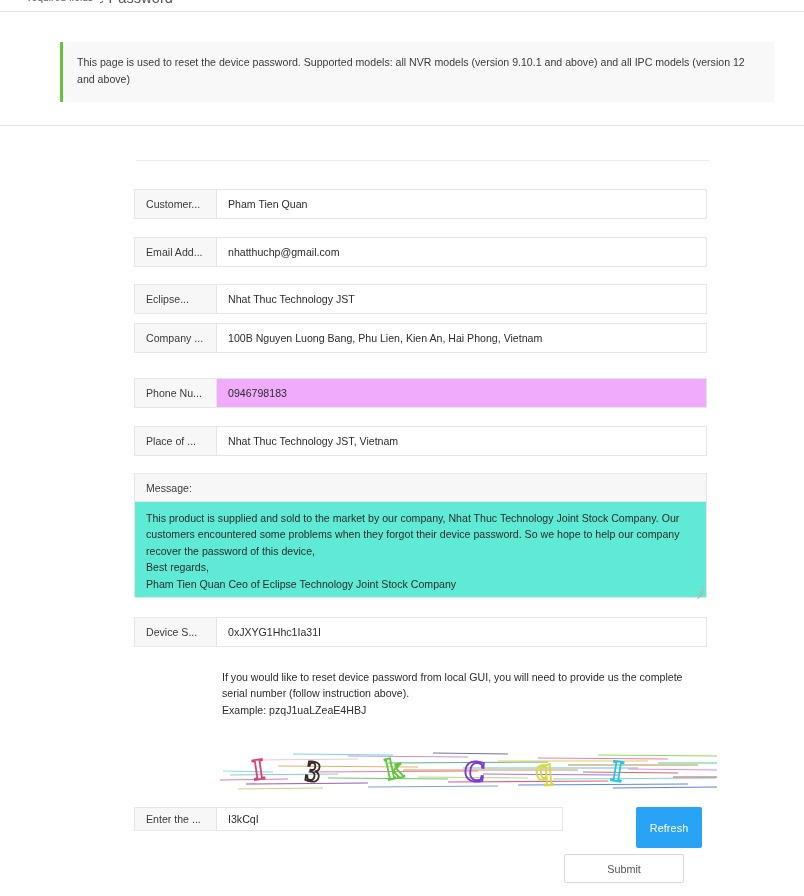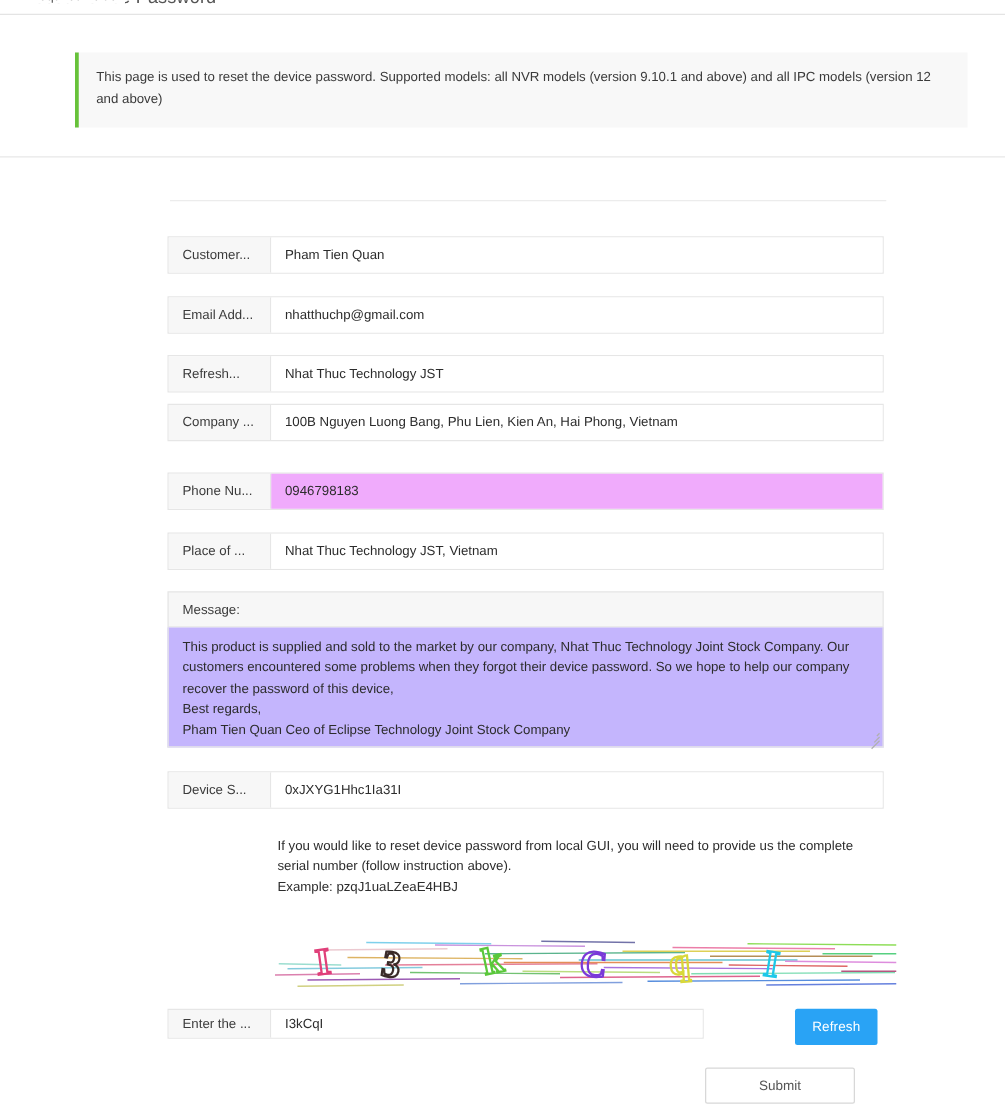--- a/index.html
+++ b/index.html
@@ -125,21 +125,21 @@
     display: flex;
     align-items: center;
     padding-left: 11px;
     font-size: 10.6px;
     color: #3b3b3b;
   }
   .msg-body {
     height: 96px;
     border: 1px solid #e6e6e6;
     border-top: 0;
-    background: #c4b5fd;
+    background: #5eead4;
     padding: 8px 12px 0 11px;
     font-size: 10.6px;
     line-height: 16.4px;
     color: #2c2c2c;
     position: relative;
     white-space: pre-line;
   }
   .resize-handle {
     position: absolute;
     right: 2px; bottom: 2px;
@@ -182,21 +182,21 @@
     width: 429px;
     height: 24px;
     display: flex;
     border: 1px solid #e6e6e6;
     background: #ffffff;
   }
 
   .btn-refresh {
     position: absolute;
     left: 636px; top: 807px;
-    width: 66px; height: 29px;
+    width: 66px; height: 41px;
     background: #29a3f5;
     color: #ffffff;
     border: 0;
     border-radius: 2px;
     font-size: 10.8px;
     font-family: "Liberation Sans", sans-serif;
     cursor: pointer;
     letter-spacing: .1px;
   }
   .btn-submit {
@@ -234,21 +234,21 @@
 <div id="field-rows">
     <div class="form-row" style="top: 189px;">
       <div class="row-label">Customer...</div>
       <div class="row-value">Pham Tien Quan</div>
     </div>
     <div class="form-row" style="top: 237px;">
       <div class="row-label">Email Add...</div>
       <div class="row-value">nhatthuchp@gmail.com</div>
     </div>
     <div class="form-row" style="top: 284px;">
-      <div class="row-label">Refresh...</div>
+      <div class="row-label">Eclipse...</div>
       <div class="row-value">Nhat Thuc Technology JST</div>
     </div>
     <div class="form-row" style="top: 323px;">
       <div class="row-label">Company ...</div>
       <div class="row-value">100B Nguyen Luong Bang, Phu Lien, Kien An, Hai Phong, Vietnam</div>
     </div>
     <div class="form-row" style="top: 378px;">
       <div class="row-label">Phone Nu...</div>
       <div class="row-value autofill">0946798183</div>
     </div>

